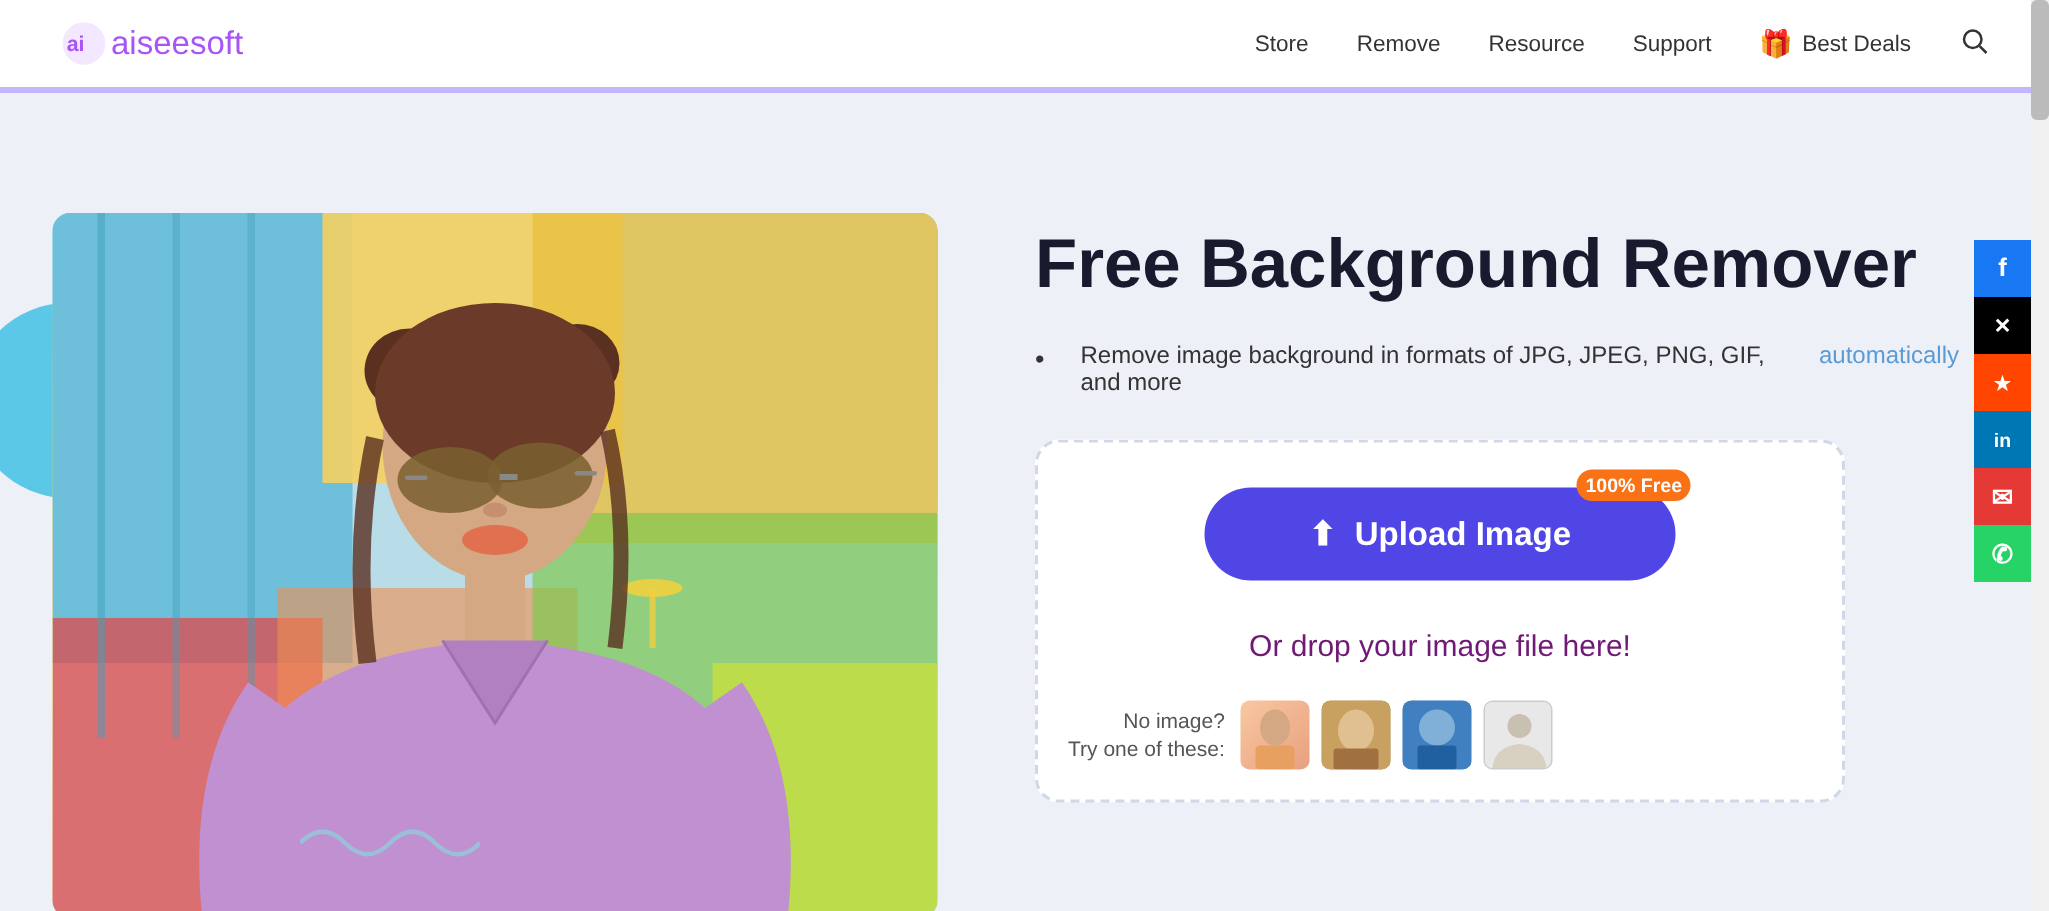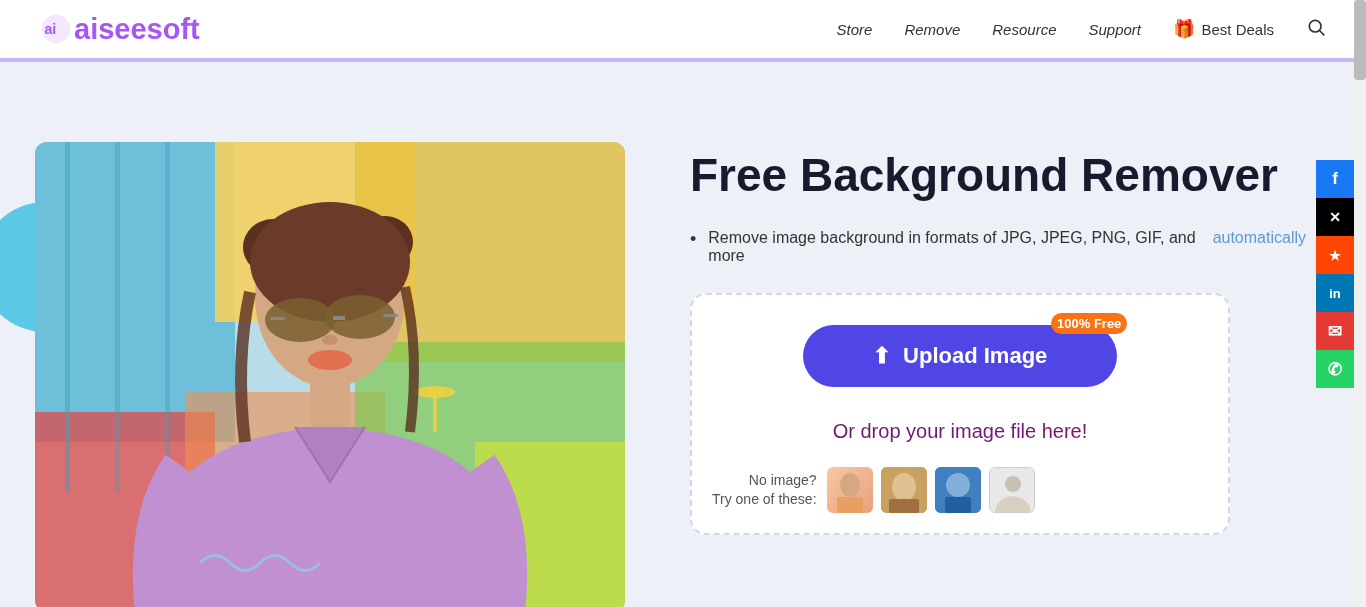--- a/index.html
+++ b/index.html
@@ -20,36 +20,35 @@
     .logo-area {
       display: flex;
       align-items: center;
       gap: 2px;
     }
     .logo-icon {
       width: 32px;
       height: 32px;
     }
     .logo-text {
-      font-size: 29px;
-      font-weight: 700;
+      font-size: 22px;
+      font-weight: 400;
       color: #222;
     }
     .logo-text span { color: #a855f7; }
     .nav {
       display: flex;
       align-items: center;
       gap: 32px;
     }
     .nav-item {
       font-size: 15px;
       color: #333;
       cursor: pointer;
       text-decoration: none;
-      font-style: italic;
     }
     .best-deals {
       display: flex;
       align-items: center;
       gap: 6px;
       font-size: 15px;
       color: #333;
       cursor: pointer;
     }
     .search-icon-btn {
@@ -127,21 +126,21 @@
     .feature-list {
       list-style: none;
       margin-bottom: 28px;
     }
     .feature-list li {
       font-size: 16px;
       color: #333;
       margin-bottom: 12px;
       display: flex;
       align-items: flex-start;
-      gap: 12px;
+      gap: 24px;
     }
     .feature-list li::before {
       content: '•';
       color: #333;
       font-size: 18px;
       line-height: 1.2;
     }
     .auto-link {
       color: #5b9bd5;
       text-decoration: none;

